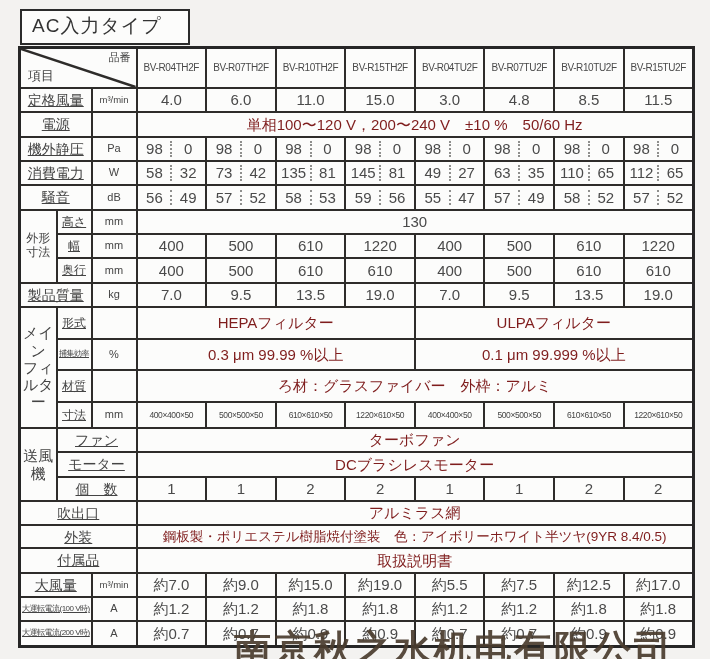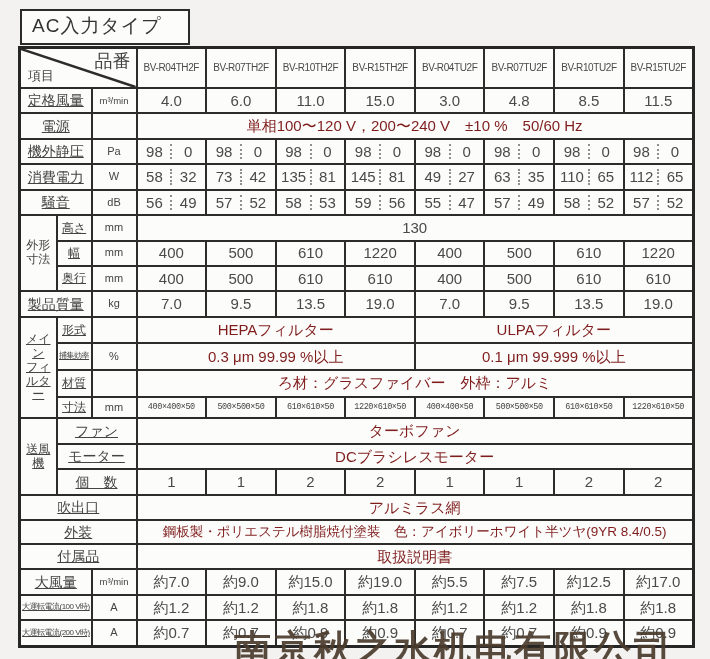--- a/index.html
+++ b/index.html
@@ -19,30 +19,30 @@
     border-collapse:collapse;table-layout:fixed;background:#fcfcfb;
     border:3px solid #262626;
   }
   td{
     border:2px solid #2e2c2a;padding:0 1px;text-align:center;vertical-align:middle;
     font-size:14px;line-height:1.05;overflow:hidden;white-space:nowrap;color:#444;
   }
   tr.hdr td{height:38px;}
   td.diag{position:relative;padding:0;}
   td.diag svg{position:absolute;left:0;top:0;width:100%;height:100%;}
-  td.diag .corner-top{position:absolute;right:5px;top:3px;font-size:18px;text-align:center;}
+  td.diag .corner-top{position:absolute;right:5px;top:3px;font-size:11px;text-align:center;}
   td.diag .corner-bot{position:absolute;left:7px;bottom:4px;font-size:13px;}
   .model{font-size:10px;letter-spacing:-0.4px;color:#4a4a4a;}
   .grp{white-space:pre-line;font-size:12px;line-height:1.15;}
-  .grp.small{font-size:12px;text-decoration:underline;}
+  .grp.small{font-size:15px;}
   .unit{font-size:11px;}
   .unit.small{font-size:9.5px;}
   .val{font-size:15px;color:#4a4a4a;}
   .valtext{font-size:15px;color:#7f1d1d;}
-  .tiny{font-size:8.5px;letter-spacing:-0.4px;font-family:Liberation Mono, monospace;}
+  .tiny{font-size:8.5px;letter-spacing:-0.4px;}
   .lab{font-size:14px;text-decoration:underline;}
   .lab.small{font-size:8px;letter-spacing:-0.5px;border-radius:8px;}
   .lab.mid{font-size:12px;}
   .split{display:flex;width:100%;height:100%;align-items:center;text-align:center;}
   .split span{flex:1;font-size:15px;color:#4a4a4a;}
   .split span.l{border-right:2px dotted #8f8f8d;}
   .watermark{
     position:absolute;left:234px;top:624px;
     font-size:37px;font-weight:bold;letter-spacing:3px;
     color:rgba(74,60,46,0.92);white-space:nowrap;

